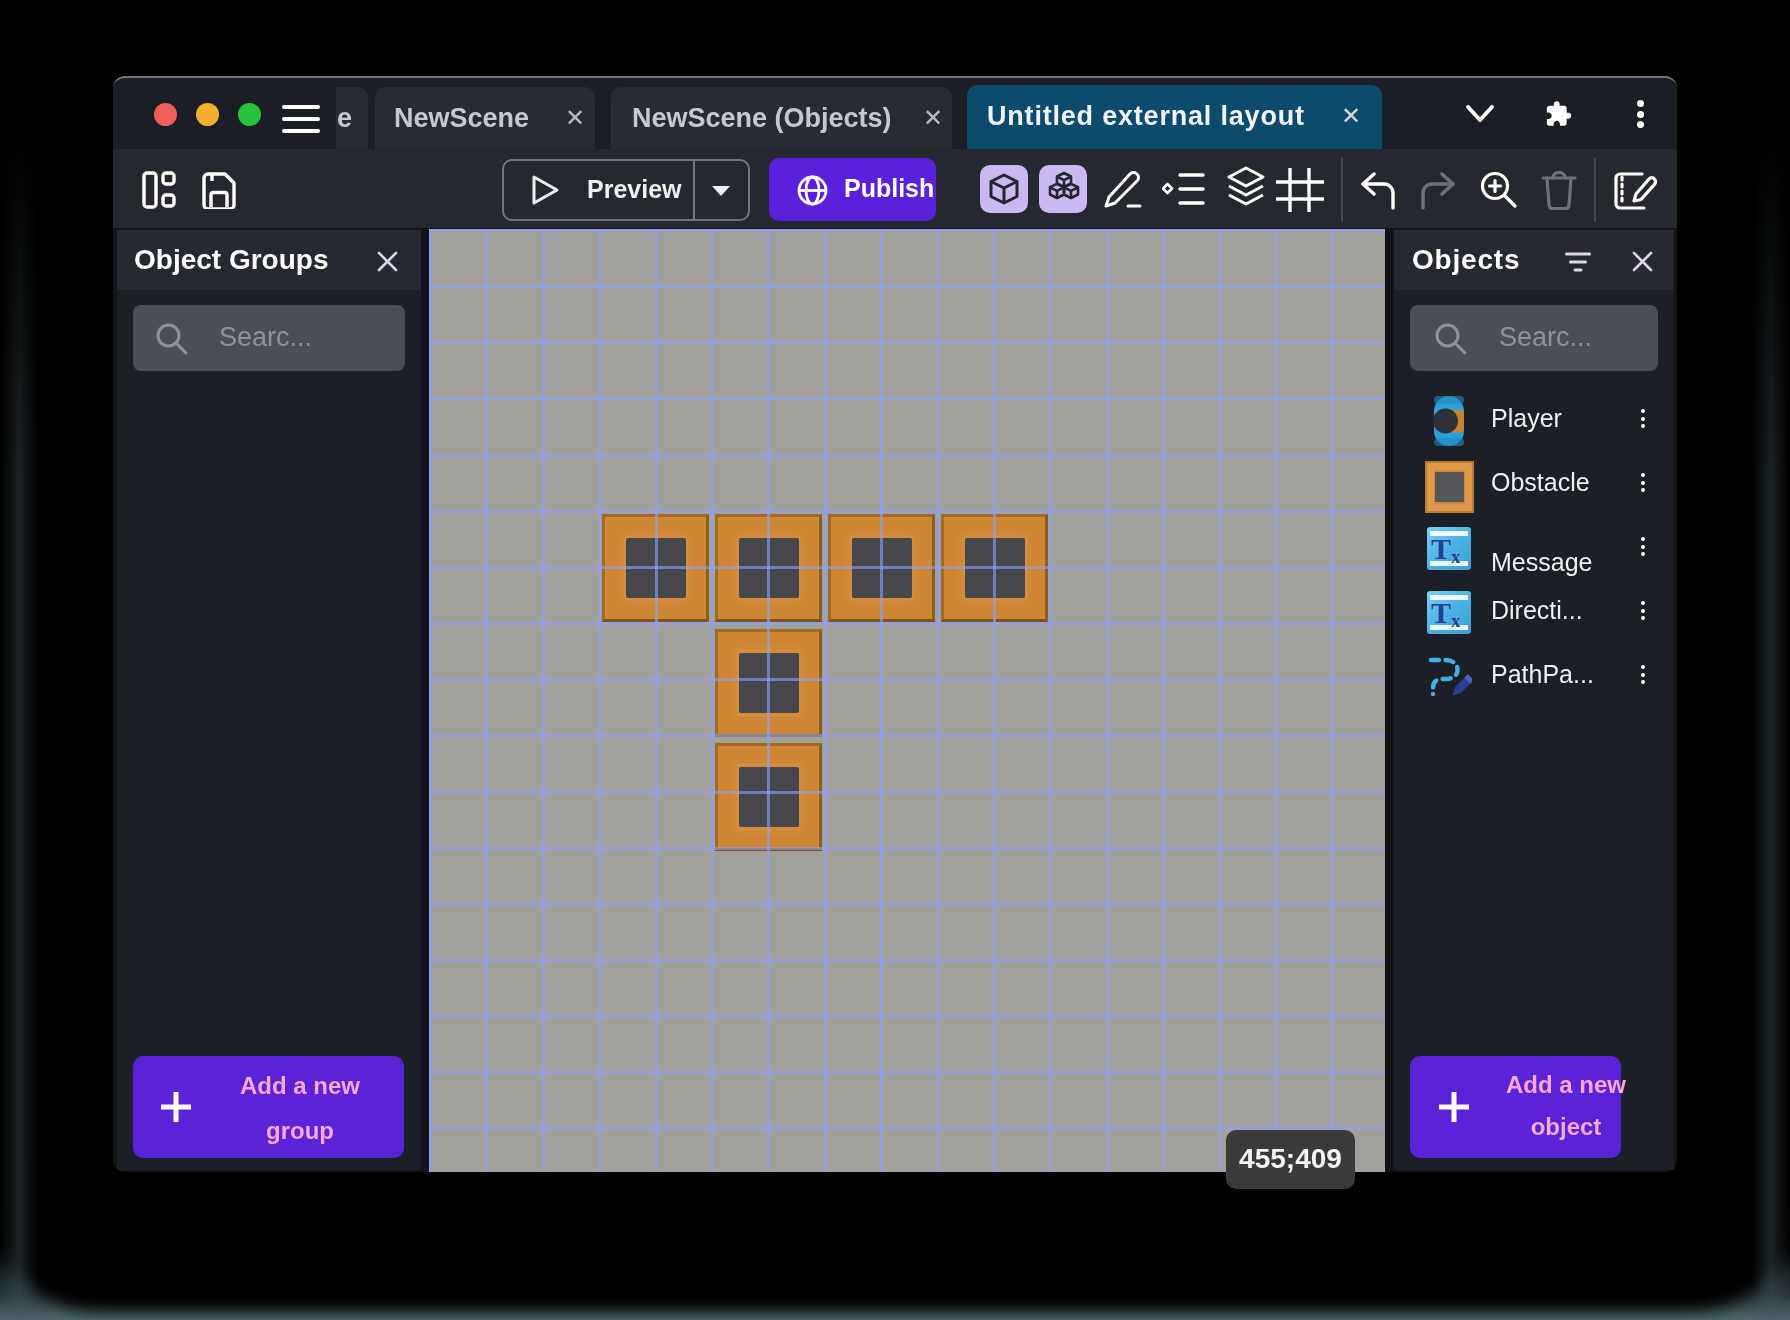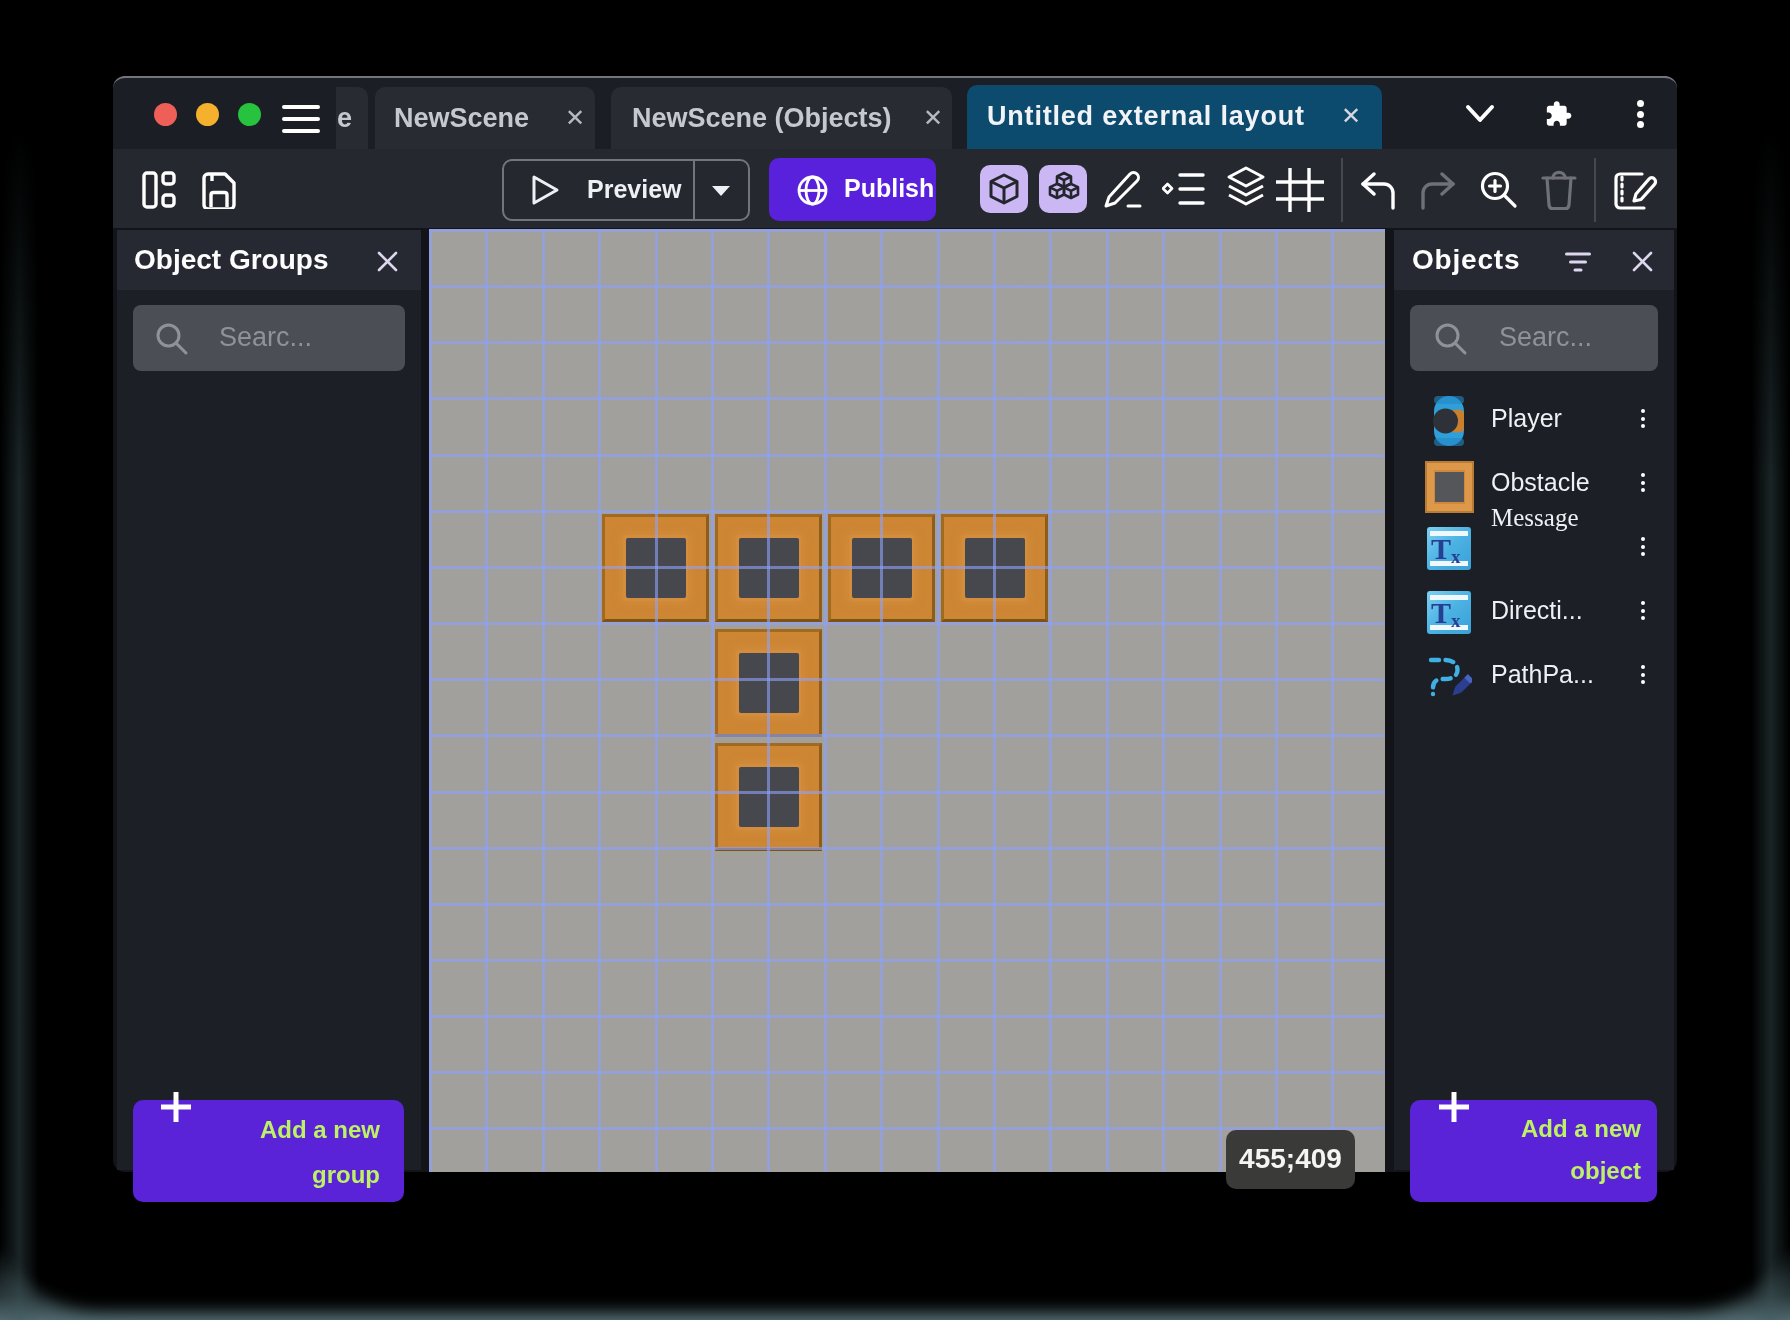--- a/index.html
+++ b/index.html
@@ -23,21 +23,21 @@
        font-size:27px;font-weight:600;line-height:62px;white-space:nowrap;overflow:hidden;}
   #tabactive{left:967px;top:85px;width:415px;height:64px;border-radius:10px 10px 0 0;background:#0c4a6e;
        color:#f2f3f7;font-size:27px;font-weight:600;line-height:62px;}
   .tabx{position:absolute;font-weight:400;font-size:24px;}
   
   .panel{background:#1d1f26;}
   .phead{background:#272932;height:60px;}
   .ptitle{color:#fdfdfe;font-size:28px;font-weight:700;}
   .searchbox{background:#4b4e54;border-radius:8px;}
   .searchtxt{color:#8f929a;font-size:27px;font-weight:400;}
-  .pbtn{background:#5a23d8;border-radius:10px;color:#bef264;font-size:24px;font-weight:700;text-align:right;margin-top:44px;}
+  .pbtn{background:#5a23d8;border-radius:10px;color:#f9a8d4;font-size:24px;font-weight:700;text-align:center;}
   .objlabel{color:#eef0f4;font-size:25px;font-weight:400;}
   
   #canvas{left:429px;top:229px;width:956px;height:943px;background:#a2a09d;overflow:hidden;}
   .tile{position:absolute;width:107px;height:108px;background:#cd8633;border:3px solid #a16a1e;
         border-bottom-color:#7d5315;border-right-color:#8f5d1a;box-sizing:border-box;}
   .tile .m{position:absolute;left:18px;top:18px;right:18px;bottom:18px;background:#d38d3d;
         box-shadow:0 0 8px 2px rgba(211,141,61,.9);border-radius:3px;}
   .tile .c{position:absolute;left:50%;top:50%;width:60px;height:60px;margin:-30px 0 0 -30px;
         background:#46484d;border-radius:2px;}
   #grid{left:429px;top:229px;width:956px;height:943px;
@@ -328,21 +328,21 @@
           <stop offset=".5" stop-color="#4cb2e4"></stop>
           <stop offset="1" stop-color="#3a9fd6"></stop>
       </linearGradient>
     </defs>
     <rect x="0" y="0" width="44" height="43" rx="3" fill="url(#txg)"></rect>
     <rect x="3" y="4" width="38" height="5" fill="#eef8fd"></rect>
     <rect x="3" y="34" width="38" height="5" fill="#eef8fd"></rect>
     <text x="4" y="32" font-family="Liberation Serif, serif" font-weight="700" font-size="30" fill="#273f92">T</text>
     <text x="24" y="36" font-family="Liberation Serif, serif" font-weight="700" font-size="19" fill="#273f92">x</text>
   </svg>
-  <div class="abs objlabel" style="left:1491px;top:504px;font-family:Liberation Serif, serif;">Message</div>
+  <div class="abs objlabel" style="left:1491px;top:548px;">Message</div>
   <div class="abs" style="left:1640.7px;top:537px;">
     <div class="kdot" style="top:0;"></div>
       <div class="kdot" style="top:7.6px;"></div>
       <div class="kdot" style="top:15.2px;"></div>
   </div>
 
   <svg class="abs" style="left:1427px;top:591px;" width="44" height="43" viewBox="0 0 44 43">
     <rect x="0" y="0" width="44" height="43" rx="3" fill="url(#txg)"></rect>
     <rect x="3" y="4" width="38" height="5" fill="#eef8fd"></rect>
     <rect x="3" y="34" width="38" height="5" fill="#eef8fd"></rect>
@@ -364,21 +364,21 @@
       <rect x="-4.2" y="-26" width="8.4" height="5" fill="#4a63c0"></rect>
     </g>
   </svg>
   <div class="abs objlabel" style="left:1491px;top:660px;">PathPa...</div>
   <div class="abs" style="left:1640.7px;top:665px;">
     <div class="kdot" style="top:0;"></div>
       <div class="kdot" style="top:7.6px;"></div>
       <div class="kdot" style="top:15.2px;"></div>
   </div>
 
-  <div class="abs pbtn" style="left:1410px;top:1056px;width:247px;height:102px;">
+  <div class="abs pbtn" style="left:1410px;top:1056px;width:211px;height:102px;">
     <div style="position:absolute;left:81px;top:8px;width:150px;line-height:42px;">Add a new object</div>
   </div>
   <svg class="abs" style="left:1439px;top:1092px;" width="30" height="30" viewBox="0 0 30 30">
     <g stroke="#fff" stroke-width="5">
         <line x1="15" y1="0" x2="15" y2="30"></line>
         <line x1="0" y1="15" x2="30" y2="15"></line>
       </g>
   </svg>
 </div>
 

